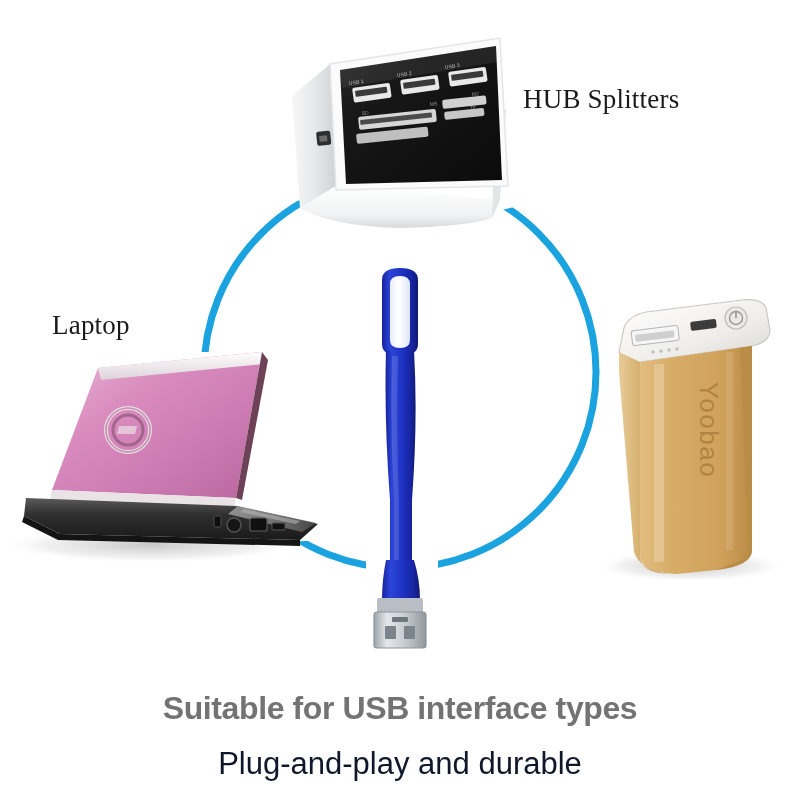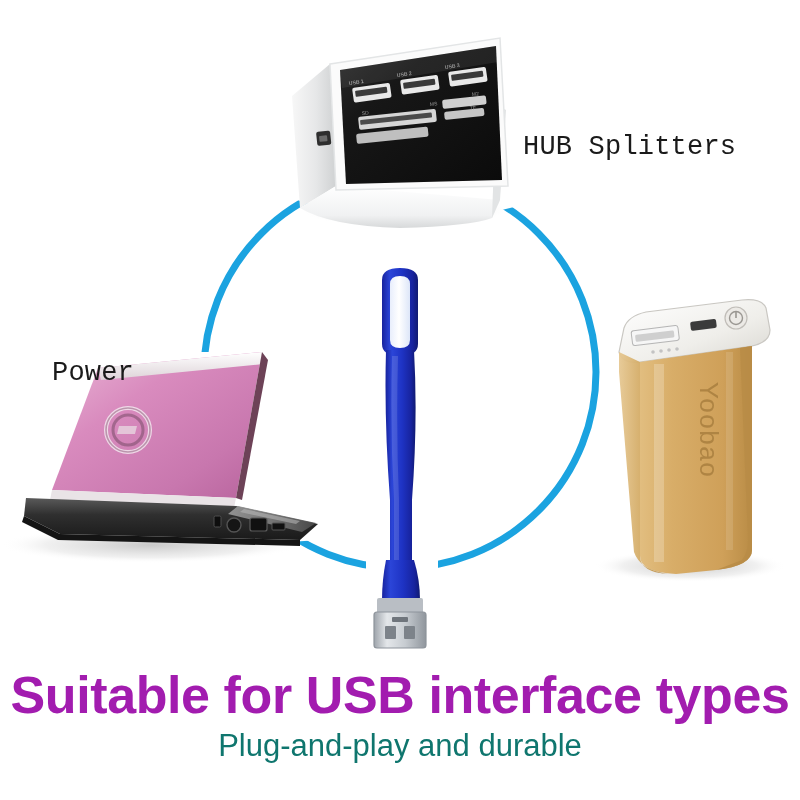--- a/index.html
+++ b/index.html
@@ -26,48 +26,48 @@
   }
 
   
   .label {
     position: absolute;
     color: #1a1a1a;
     font-size: 27px;
     font-weight: 400;
     letter-spacing: .2px;
     white-space: nowrap;
-    font-family: Liberation Mono, monospace;
-    margin-top: 48px;
+    font-family: Liberation Serif, serif;
   }
   #label-hub      { left: 523px; top: 84px; }
   #label-power    { left: 634px; top: 276px; }
   #label-laptop   { left: 52px;  top: 310px; }
 
   
   #caption-block {
     position: absolute;
     left: 0;
     top: 668px;
     width: 800px;
     text-align: center;
   }
   #headline {
-    font-size: 52px;
+    font-size: 32px;
     font-weight: 700;
-    color: #a21caf;
+    color: #737373;
     letter-spacing: -0.4px;
     line-height: 1.05;
     font-family: "Liberation Sans", sans-serif;
+    margin-top: 24px;
   }
   #subtitle {
-    margin-top: 6px;
+    margin-top: 21px;
     font-size: 31px;
     font-weight: 400;
-    color: #0f766e;
+    color: #0f172a;
     line-height: 1.1;
     font-family: "Liberation Sans", sans-serif;
   }
 </style>
 </head>
 <body>
 
 <div id="stage">
 
   <svg id="scene" viewBox="0 0 800 800" xmlns="http://www.w3.org/2000/svg">
@@ -318,20 +318,20 @@
         <rect x="374" y="612" width="52" height="36" rx="3" fill="url(#plugGrad)"></rect>
         <rect x="374" y="612" width="52" height="36" rx="3" fill="none" stroke="#8e949b" stroke-width="1.2"></rect>
         <rect x="385" y="626" width="11" height="13" rx="1" fill="#7d838a"></rect>
         <rect x="404" y="626" width="11" height="13" rx="1" fill="#7d838a"></rect>
         <rect x="392" y="617" width="16" height="5" rx="1" fill="#6f757c"></rect>
       </g>
     </g>
   </svg>
 
   <div class="label" id="label-hub">HUB Splitters</div>
-  <div class="label" id="label-laptop">Power</div>
+  <div class="label" id="label-laptop">Laptop</div>
 
   <div id="caption-block">
     <div id="headline">Suitable for USB interface types</div>
     <div id="subtitle">Plug-and-play and durable</div>
   </div>
 
 </div>
 
 </body></html>

